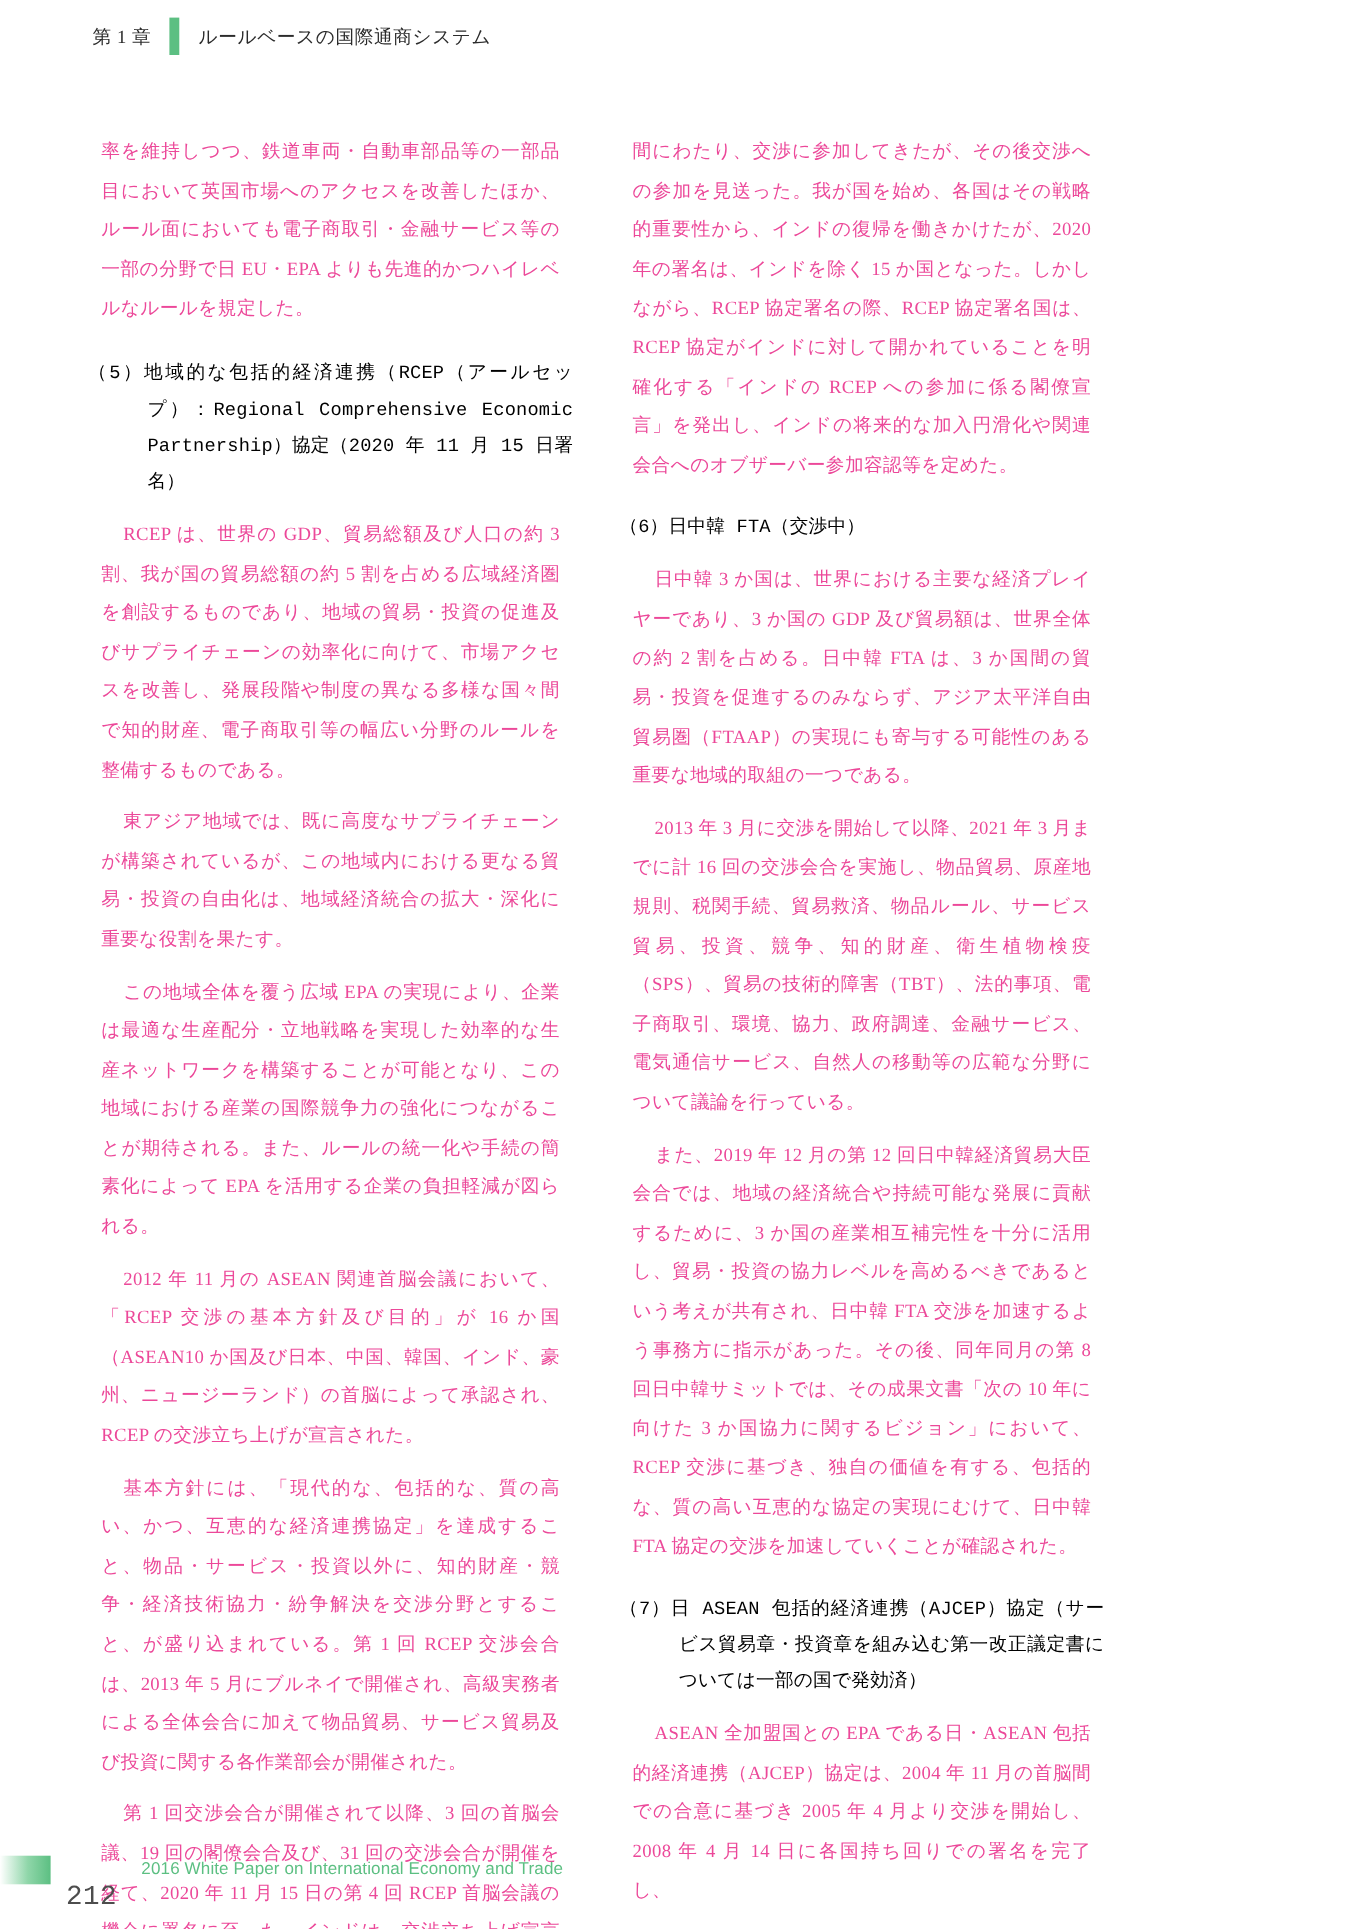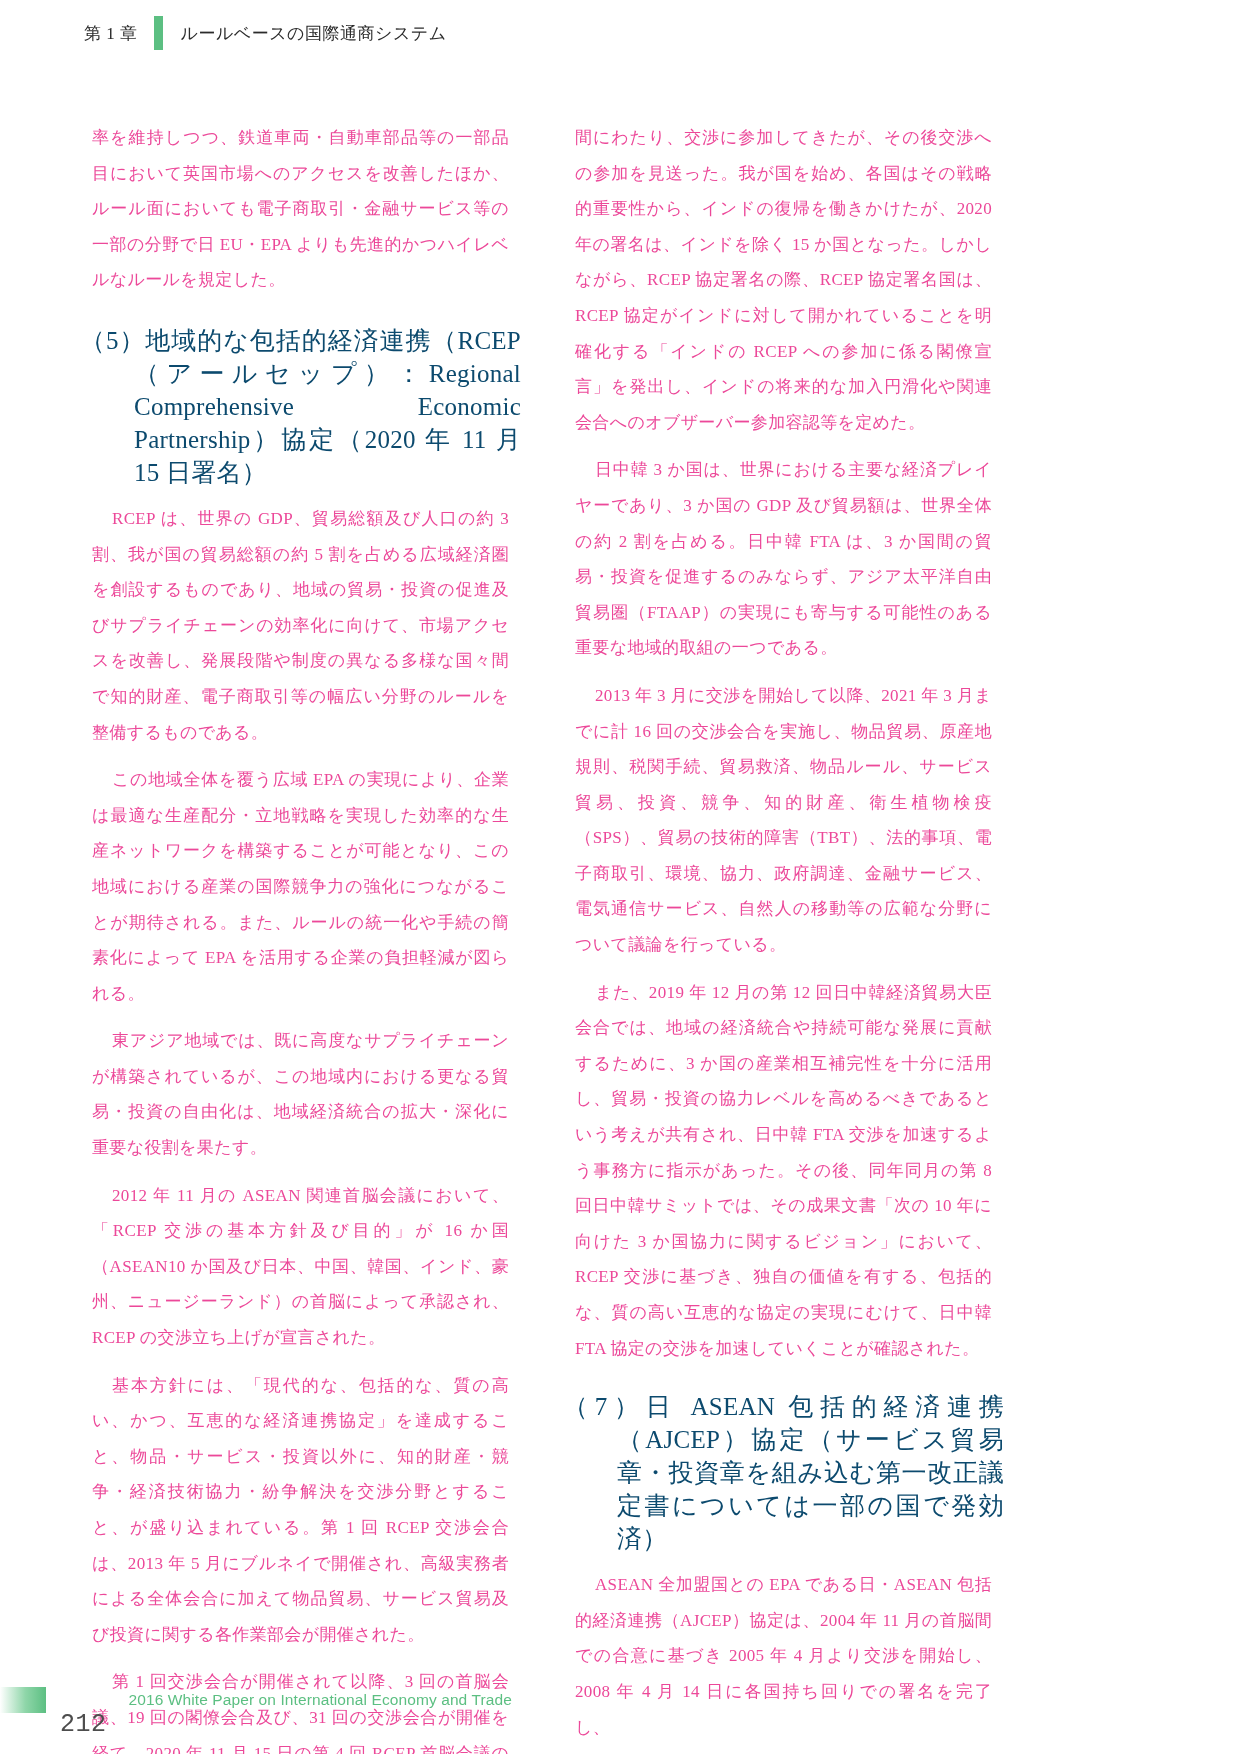--- a/index.html
+++ b/index.html
@@ -68,23 +68,23 @@
     text-justify: inter-character;
     text-indent: 20px;
     letter-spacing: 0.02em;
     font-family: "Liberation Serif", "DejaVu Serif", serif;
     color: #ec4899;
   }
   p.body.noindent { text-indent: 0; }
 
   
   .sec-head {
-    font-family: Liberation Serif, serif;
-    color: #0c4a6e;
-    font-size: 25px;
+    font-family: Liberation Mono, monospace;
+    color: #000000;
+    font-size: 17px;
     line-height: 33px;
     margin: 26px 0 4px 0;
     padding-left: 54px;
     text-indent: -54px;
     letter-spacing: 0.01em;
     text-align: justify;
     text-justify: inter-character;
   }
   .sec-head.tight { margin-top: 24px; }
 
@@ -131,36 +131,37 @@
 </div>
 
 <div class="col col-left">
 
   <p class="body noindent">率を維持しつつ、鉄道車両・自動車部品等の一部品目において英国市場へのアクセスを改善したほか、ルール面においても電子商取引・金融サービス等の一部の分野で日 EU・EPA よりも先進的かつハイレベルなルールを規定した。</p>
 
   <div class="sec-head">（5）地域的な包括的経済連携（RCEP（アールセップ）：Regional Comprehensive Economic Partnership）協定（2020 年 11 月 15 日署名）</div>
 
   <p class="body">RCEP は、世界の GDP、貿易総額及び人口の約 3 割、我が国の貿易総額の約 5 割を占める広域経済圏を創設するものであり、地域の貿易・投資の促進及びサプライチェーンの効率化に向けて、市場アクセスを改善し、発展段階や制度の異なる多様な国々間で知的財産、電子商取引等の幅広い分野のルールを整備するものである。</p>
 
+  <p class="body">東アジア地域では、既に高度なサプライチェーンが構築されているが、この地域内における更なる貿易・投資の自由化は、地域経済統合の拡大・深化に重要な役割を果たす。</p>
+
   <p class="body">この地域全体を覆う広域 EPA の実現により、企業は最適な生産配分・立地戦略を実現した効率的な生産ネットワークを構築することが可能となり、この地域における産業の国際競争力の強化につながることが期待される。また、ルールの統一化や手続の簡素化によって EPA を活用する企業の負担軽減が図られる。</p>
-
-  <p class="body">東アジア地域では、既に高度なサプライチェーンが構築されているが、この地域内における更なる貿易・投資の自由化は、地域経済統合の拡大・深化に重要な役割を果たす。</p>
 
   <p class="body">2012 年 11 月の ASEAN 関連首脳会議において、「RCEP 交渉の基本方針及び目的」が 16 か国（ASEAN10 か国及び日本、中国、韓国、インド、豪州、ニュージーランド）の首脳によって承認され、RCEP の交渉立ち上げが宣言された。</p>
 
   <p class="body">基本方針には、「現代的な、包括的な、質の高い、かつ、互恵的な経済連携協定」を達成すること、物品・サービス・投資以外に、知的財産・競争・経済技術協力・紛争解決を交渉分野とすること、が盛り込まれている。第 1 回 RCEP 交渉会合は、2013 年 5 月にブルネイで開催され、高級実務者による全体会合に加えて物品貿易、サービス貿易及び投資に関する各作業部会が開催された。</p>
 
   <p class="body">第 1 回交渉会合が開催されて以降、3 回の首脳会議、19 回の閣僚会合及び、31 回の交渉会合が開催を経て、2020 年 11 月 15 日の第 4 回 RCEP 首脳会議の機会に署名に至った。インドは、交渉立ち上げ宣言以来、2019 年 11 月の第 3 回 RCEP 首脳会議に至るまで 7 年</p>
 
 </div>
 
 <div class="col col-right">
 
   <p class="body noindent">間にわたり、交渉に参加してきたが、その後交渉への参加を見送った。我が国を始め、各国はその戦略的重要性から、インドの復帰を働きかけたが、2020 年の署名は、インドを除く 15 か国となった。しかしながら、RCEP 協定署名の際、RCEP 協定署名国は、RCEP 協定がインドに対して開かれていることを明確化する「インドの RCEP への参加に係る閣僚宣言」を発出し、インドの将来的な加入円滑化や関連会合へのオブザーバー参加容認等を定めた。</p>
 
+  <div class="sec-head tight">（6）日中韓 FTA（交渉中）</div>
 
   <p class="body">日中韓 3 か国は、世界における主要な経済プレイヤーであり、3 か国の GDP 及び貿易額は、世界全体の約 2 割を占める。日中韓 FTA は、3 か国間の貿易・投資を促進するのみならず、アジア太平洋自由貿易圏（FTAAP）の実現にも寄与する可能性のある重要な地域的取組の一つである。</p>
 
   <p class="body">2013 年 3 月に交渉を開始して以降、2021 年 3 月までに計 16 回の交渉会合を実施し、物品貿易、原産地規則、税関手続、貿易救済、物品ルール、サービス貿易、投資、競争、知的財産、衛生植物検疫（SPS）、貿易の技術的障害（TBT）、法的事項、電子商取引、環境、協力、政府調達、金融サービス、電気通信サービス、自然人の移動等の広範な分野について議論を行っている。</p>
 
   <p class="body">また、2019 年 12 月の第 12 回日中韓経済貿易大臣会合では、地域の経済統合や持続可能な発展に貢献するために、3 か国の産業相互補完性を十分に活用し、貿易・投資の協力レベルを高めるべきであるという考えが共有され、日中韓 FTA 交渉を加速するよう事務方に指示があった。その後、同年同月の第 8 回日中韓サミットでは、その成果文書「次の 10 年に向けた 3 か国協力に関するビジョン」において、RCEP 交渉に基づき、独自の価値を有する、包括的な、質の高い互恵的な協定の実現にむけて、日中韓 FTA 協定の交渉を加速していくことが確認された。</p>
 
   <div class="sec-head tight">（7）日 ASEAN 包括的経済連携（AJCEP）協定（サービス貿易章・投資章を組み込む第一改正議定書については一部の国で発効済）</div>
 
   <p class="body">ASEAN 全加盟国との EPA である日・ASEAN 包括的経済連携（AJCEP）協定は、2004 年 11 月の首脳間での合意に基づき 2005 年 4 月より交渉を開始し、2008 年 4 月 14 日に各国持ち回りでの署名を完了し、</p>

